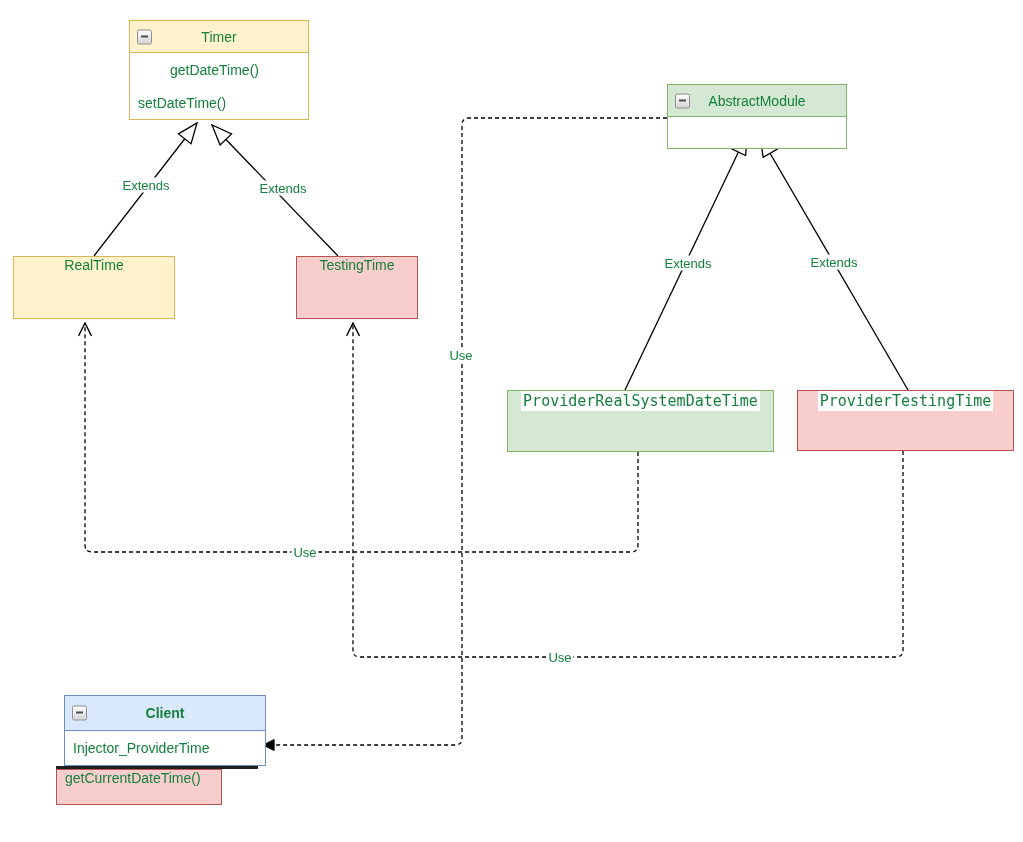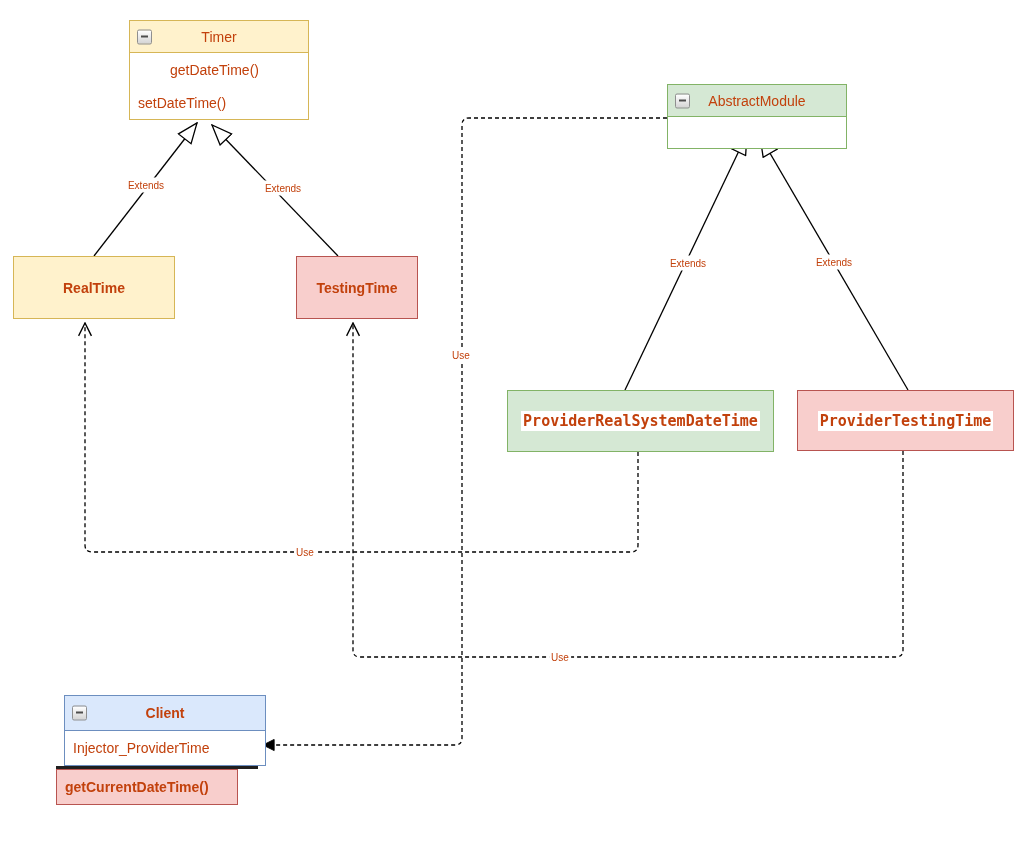--- a/index.html
+++ b/index.html
@@ -1,17 +1,17 @@
 <!DOCTYPE html>
 <html><head>
 <meta charset="utf-8">
 <style>
   html,body{margin:0;padding:0;background:#fff;}
   .canvas{position:relative;width:1023px;height:842px;background:#ffffff;overflow:hidden;
-          font-family:"Liberation Sans", sans-serif;color:#c2410c;}
+          font-family:"Liberation Sans", sans-serif;color:#15803d;}
   svg.wires{position:absolute;left:0;top:0;width:1023px;height:842px;}
 
   .uml-box{position:absolute;box-sizing:border-box;background:#fff;}
   .bordered-yellow{border:1px solid #d6b656;}
   .bordered-green{border:1px solid #82b366;}
   .bordered-red{border:1px solid #b85450;}
   .bordered-blue{border:1px solid #6c8ebf;}
 
   .box-header{position:relative;display:flex;align-items:center;justify-content:center;
               box-sizing:border-box;font-size:14px;}
@@ -23,25 +23,25 @@
   .hb-green{border-bottom:1px solid #82b366;}
   .hb-blue{border-bottom:1px solid #6c8ebf;}
 
   .collapse{position:absolute;left:7px;top:50%;transform:translateY(-50%);
             width:15px;height:15px;border:1px solid #8f8f8f;border-radius:2px;
             background:linear-gradient(#ffffff,#d4d4d4);box-sizing:border-box;}
   .collapse::after{content:"";position:absolute;left:3px;right:3px;top:5px;height:2px;background:#4d4d4d;}
 
   .box-row{box-sizing:border-box;display:flex;align-items:center;padding-left:8px;font-size:14px;background:#fff;}
 
-  .plain-box{position:absolute;box-sizing:border-box;display:flex;align-items:center;justify-content:center;font-size:14px;font-weight:bold;}
+  .plain-box{position:absolute;box-sizing:border-box;display:flex;align-items:flex-start;justify-content:center;font-size:14px;}
   .mono-label{font-family:"DejaVu Sans Mono","Liberation Mono",monospace;font-size:15px;background:#ffffff;padding:1px 2px;white-space:nowrap;}
 
   .edge-label{position:absolute;transform:translate(-50%,-50%);background:#ffffff;
-              font-size:10px;line-height:15px;padding:0 2px;white-space:nowrap;}
+              font-size:13px;line-height:15px;padding:0 2px;white-space:nowrap;}
 
   .divider{position:absolute;background:#1f1f1f;}
   .bold{font-weight:bold;}
 </style>
 </head>
 <body>
 
 <div class="canvas">
 
   <svg class="wires" viewBox="0 0 1023 842">
@@ -113,21 +113,21 @@
   </div>
 
   <div class="uml-box bordered-blue" style="left:56px;top:695px;width:202px;height:71px;margin-left:8px;">
     <div class="box-header fill-blue hb-blue bold" style="height:35px;">
       <span class="collapse"></span>
       <span>Client</span>
     </div>
     <div class="box-row" style="height:34px;">Injector_ProviderTime</div>
   </div>
   <div class="divider" style="left:56px;top:766px;width:202px;height:3px;"></div>
-  <div class="plain-box fill-red bordered-red" style="left:56px;top:769px;width:182px;height:36px;justify-content:flex-start;padding-left:8px;">
+  <div class="plain-box fill-red bordered-red" style="left:56px;top:769px;width:166px;height:36px;justify-content:flex-start;padding-left:8px;">
     <span>getCurrentDateTime()</span>
   </div>
 
   <div class="edge-label" style="left:146px;top:185px;">Extends</div>
   <div class="edge-label" style="left:283px;top:188px;">Extends</div>
   <div class="edge-label" style="left:688px;top:263px;">Extends</div>
   <div class="edge-label" style="left:834px;top:262px;">Extends</div>
   <div class="edge-label" style="left:305px;top:552px;">Use</div>
   <div class="edge-label" style="left:560px;top:657px;">Use</div>
   <div class="edge-label" style="left:461px;top:355px;">Use</div>

